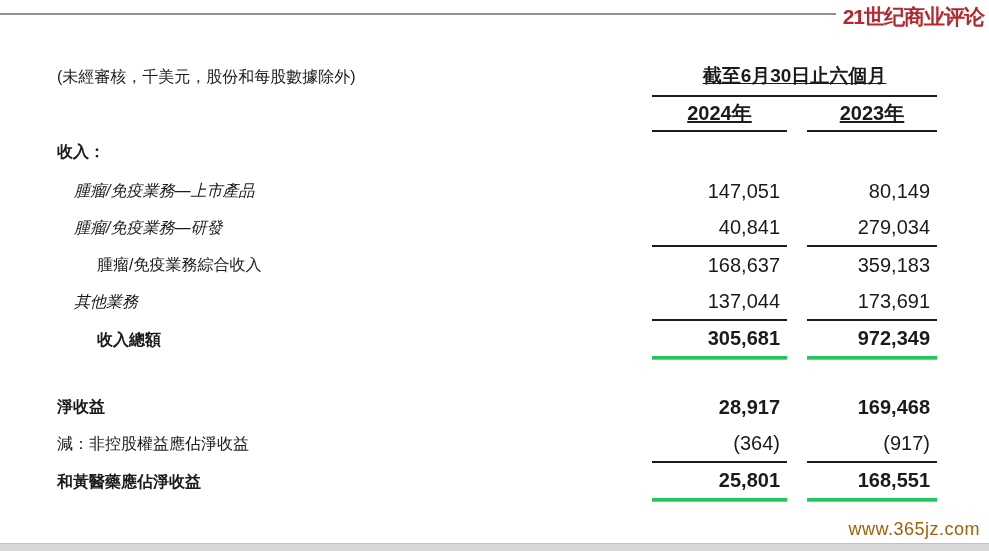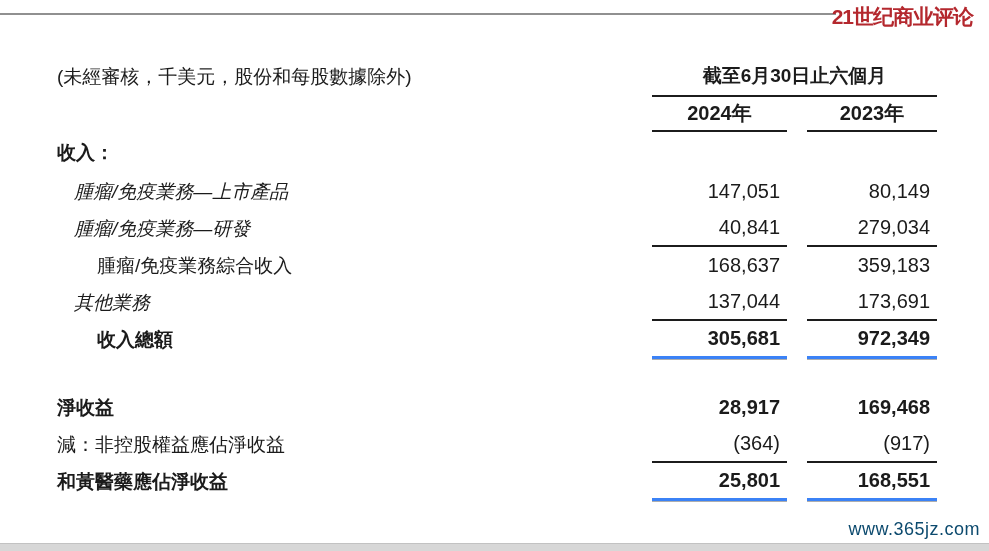--- a/index.html
+++ b/index.html
@@ -9,46 +9,46 @@
     background:#ffffff;
     overflow:hidden;
     font-family:"Liberation Sans", sans-serif;
     color:#1b1b1b;
   }
   .top-rule{
     position:absolute;left:0;top:13px;
     width:836px;height:2px;background:#909090;
   }
   .logo{
-    position:absolute;top:3px;right:16px;
+    position:absolute;top:3px;right:5px;
     font-size:21px;font-weight:700;letter-spacing:-1px;
     color:#b4282e;white-space:nowrap;
   }
   .fin-table{
     position:absolute;left:57px;top:57px;
     display:grid;
     grid-template-columns:595px 135px 20px 130px;
     grid-template-rows:40px 35px 41px 37px 37px 37px 37px 38px 30px 37px 37px 38px;
   }
-  .cell{display:flex;align-items:center;font-size:19px;}
+  .cell{display:flex;align-items:center;font-size:16px;}
   .label{justify-content:flex-start;}
   .num{font-size:20px;justify-content:flex-end;padding-right:7px;}
-  .center{justify-content:center;}
+  .center{justify-content:center;text-decoration:underline;}
   .b{font-weight:700;}
   .i1{padding-left:17px;font-style:italic;}
   .i2{padding-left:40px;}
   .u2{border-bottom:2px solid #1c1c1c;}
-  .uthick{border-bottom:3px solid #3b82f6;box-shadow:0 1px 0 rgba(130,130,130,0.65);}
+  .uthick{border-bottom:3px solid #22c55e;box-shadow:0 1px 0 rgba(130,130,130,0.65);}
   .span3{grid-column:2 / span 3;}
   .span4{grid-column:1 / span 4;}
   .phead{font-size:19px;font-weight:700;}
   .yearcell{font-size:20px;font-weight:700;}
   .watermark{
     position:absolute;right:9px;bottom:11px;
-    font-size:18px;color:#0c4a6e;letter-spacing:0.5px;
+    font-size:18px;color:#a16207;letter-spacing:0.5px;
   }
   .bottom-bar{
     position:absolute;left:0;bottom:0;
     width:100%;height:7px;background:#d7d7d7;border-top:1px solid #c2c2c2;
   }
 </style>
 </head>
 <body>
 
 <div class="page">

